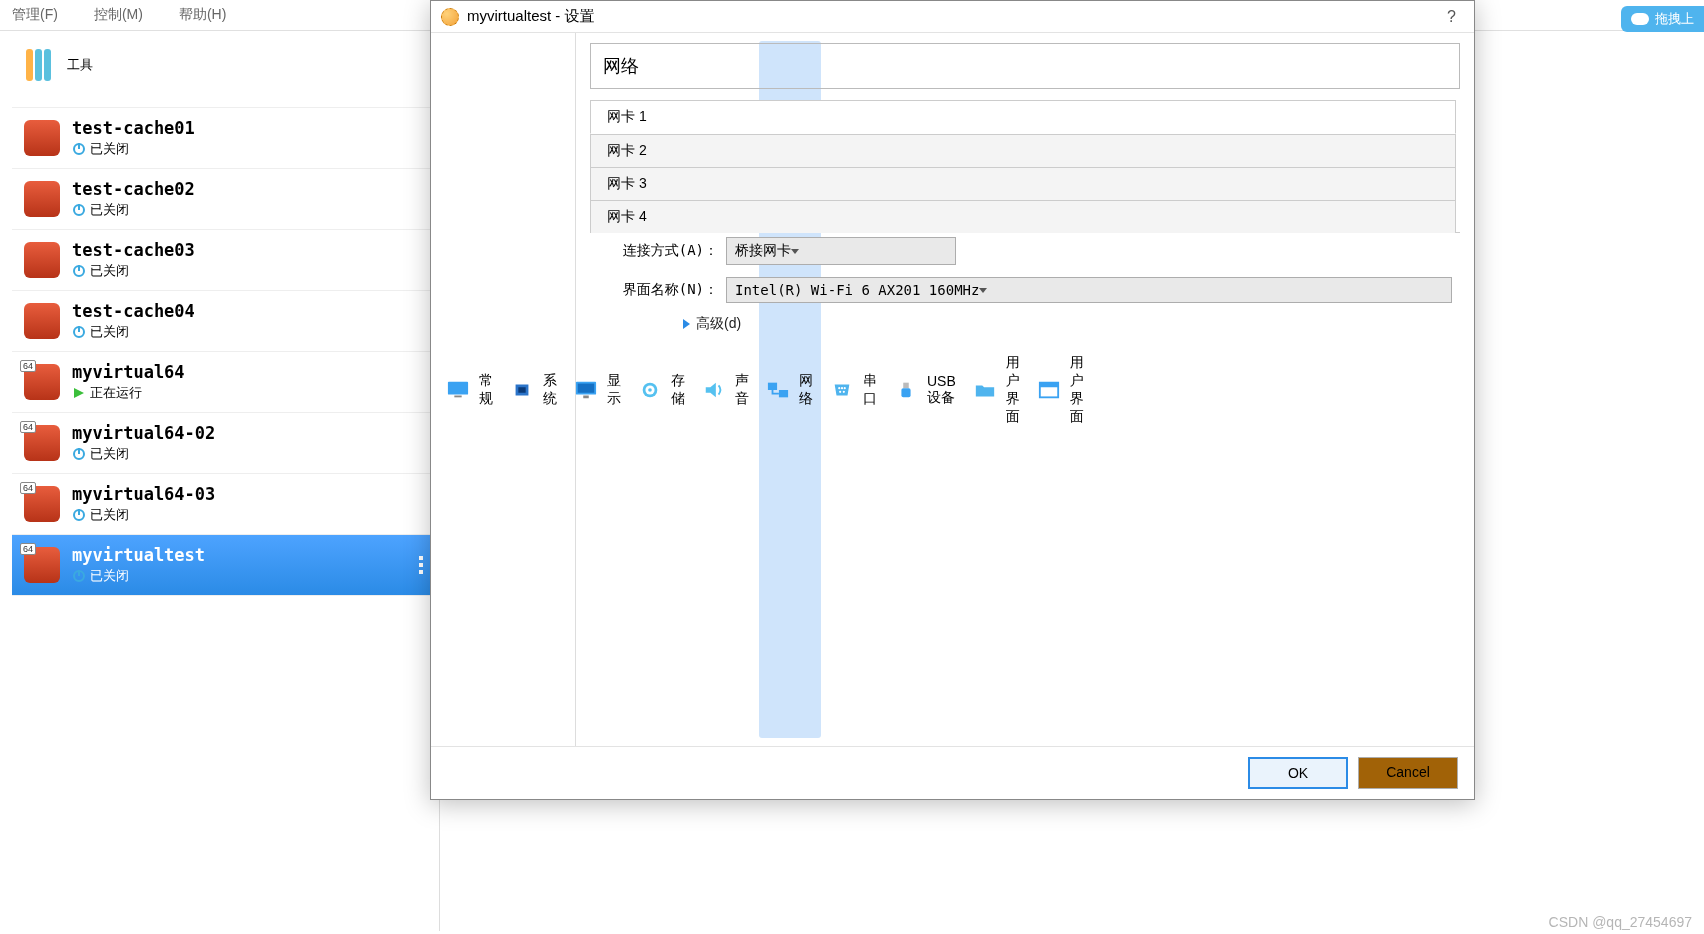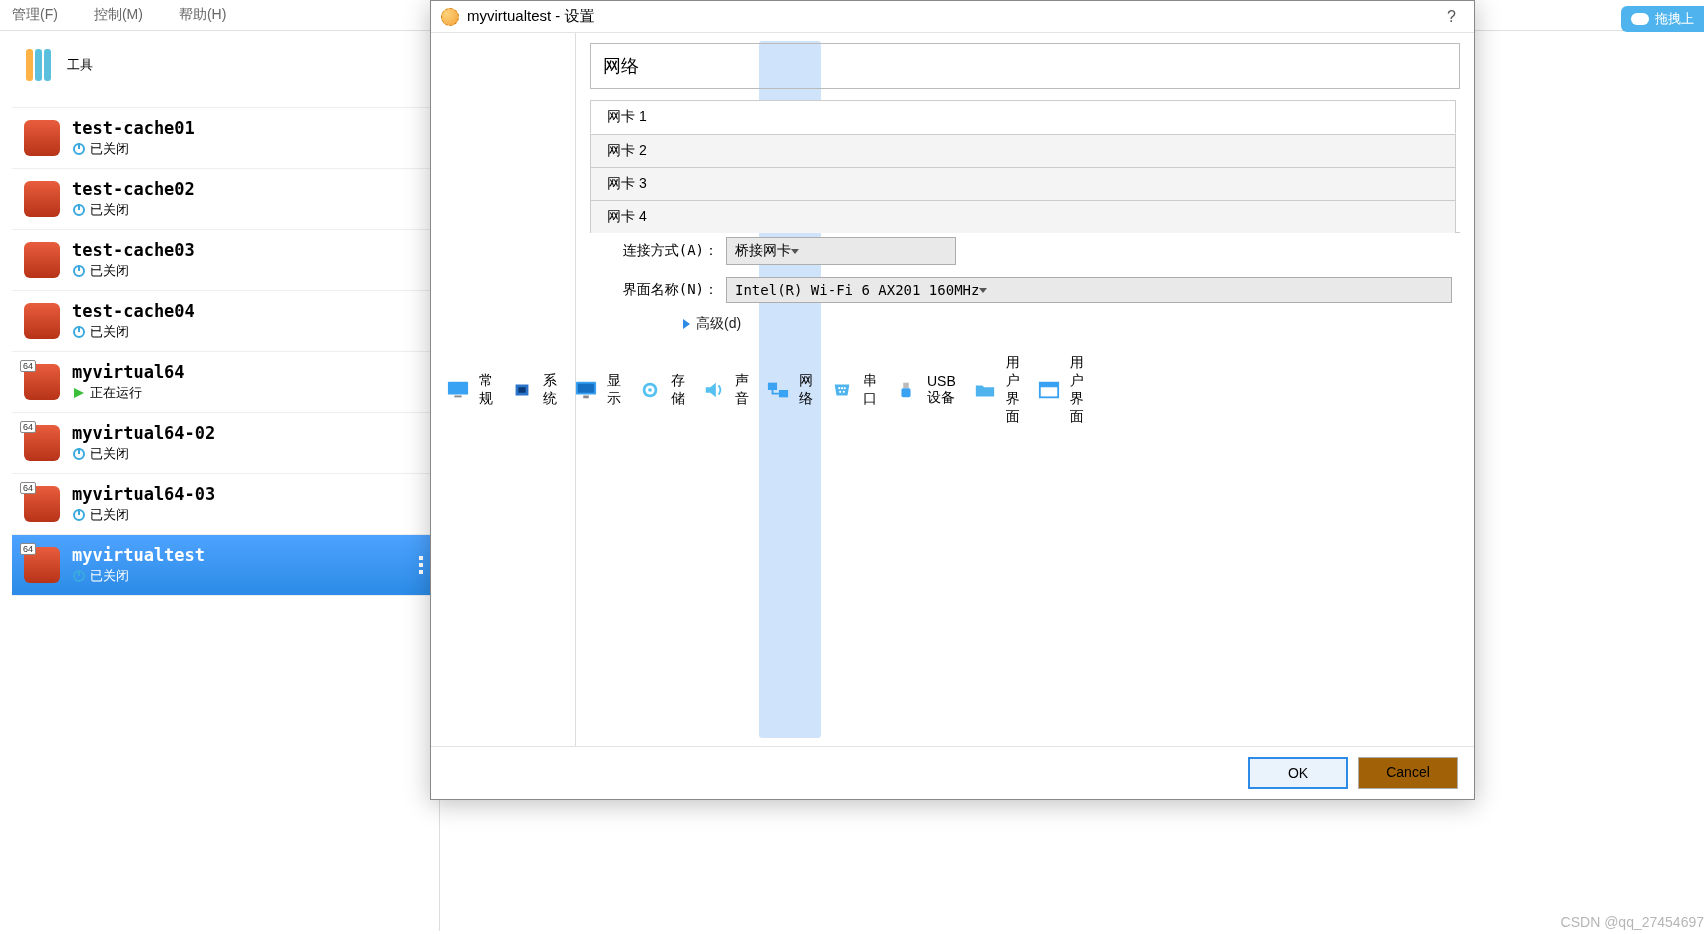--- a/index.html
+++ b/index.html
@@ -274,21 +274,21 @@
       font-size: 14px;
     }
     .btn.primary {
       border: 2px solid #2b8be6;
       background: #eaf3fc;
     }
 
     
     .watermark {
       position: absolute;
-      bottom: 4px; right: 0;
+      bottom: 4px; right: 12px;
       color: rgba(120,120,120,0.55);
       font-size: 14px;
       font-family: Arial, sans-serif;
     }
     
     .float-badge {
       position: absolute;
       top: 6px; right: 0;
       background: #4fb4ee;
       color: #fff;

